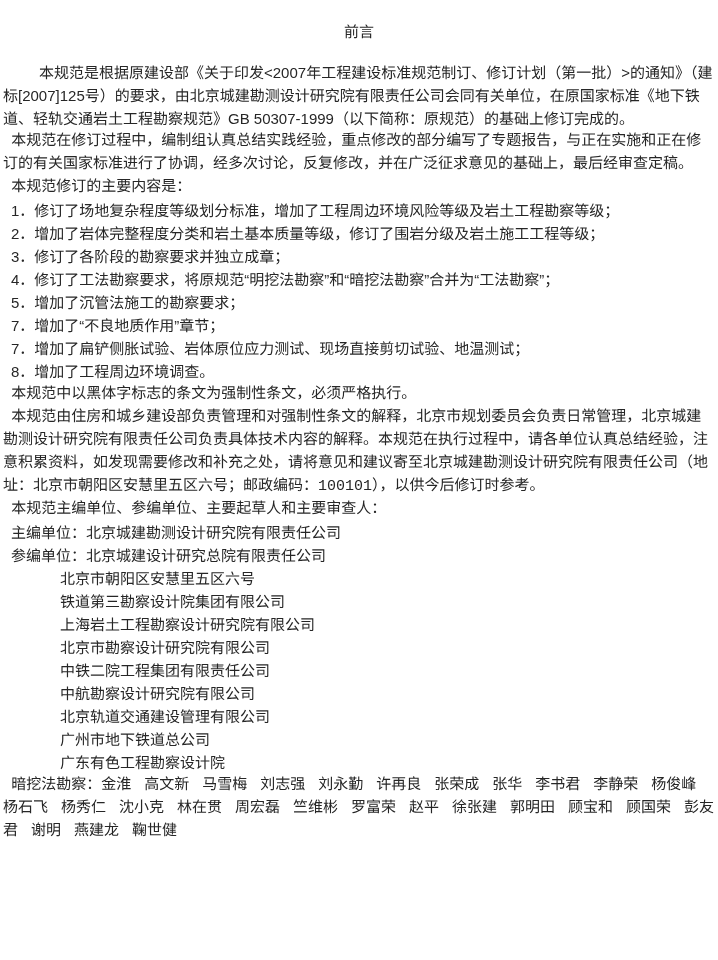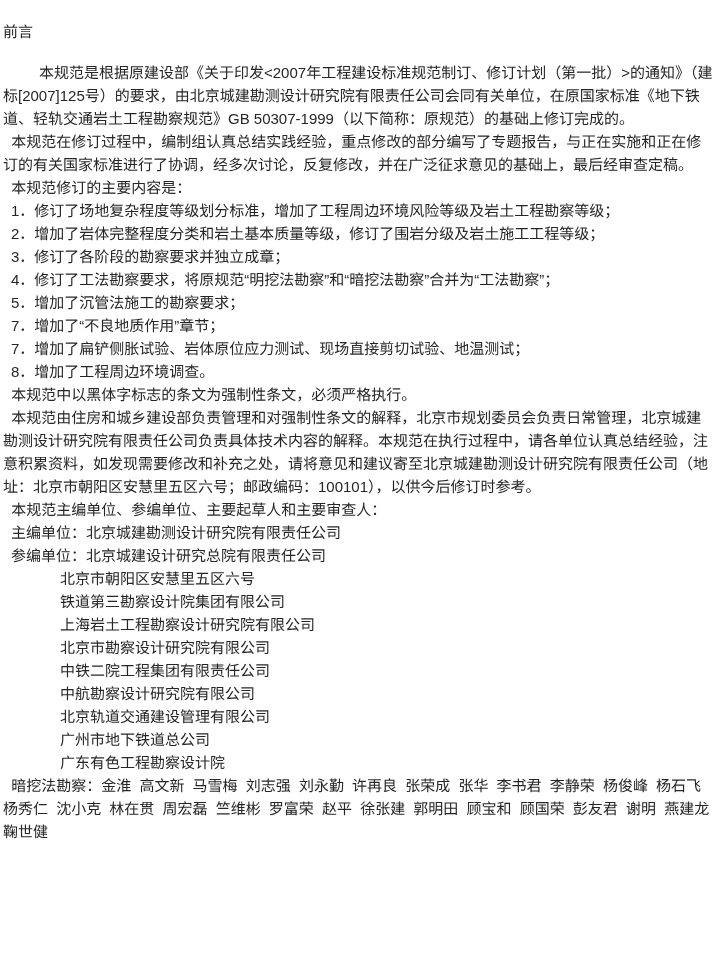--- a/index.html
+++ b/index.html
@@ -17,27 +17,27 @@
     color: #262626;
   }
   .page {
     box-sizing: border-box;
     width: 718px;
     height: 960px;
     padding: 20px 3px 0 3px;
   }
   .doc-title {
     margin: 0 0 18px 0;
-    text-align: left;
+    text-align: center;
     font-size: 15px;
     font-weight: 400;
   }
   p { margin: 0; }
   .indent-2  { text-indent: 2.4em; }
-  .indent-half { text-indent: 0.55em; }
+  .indent-half { text-indent: 0.55em; font-family: Liberation Mono, monospace; }
   .rev-item  { padding-left: 8px; }
   .unit-line { padding-left: 8px; }
   .org-item  { padding-left: 57px; }
   .names-line { word-spacing: 4px; }
 </style>
 </head>
 <body>
 
 <div class="page">
 

